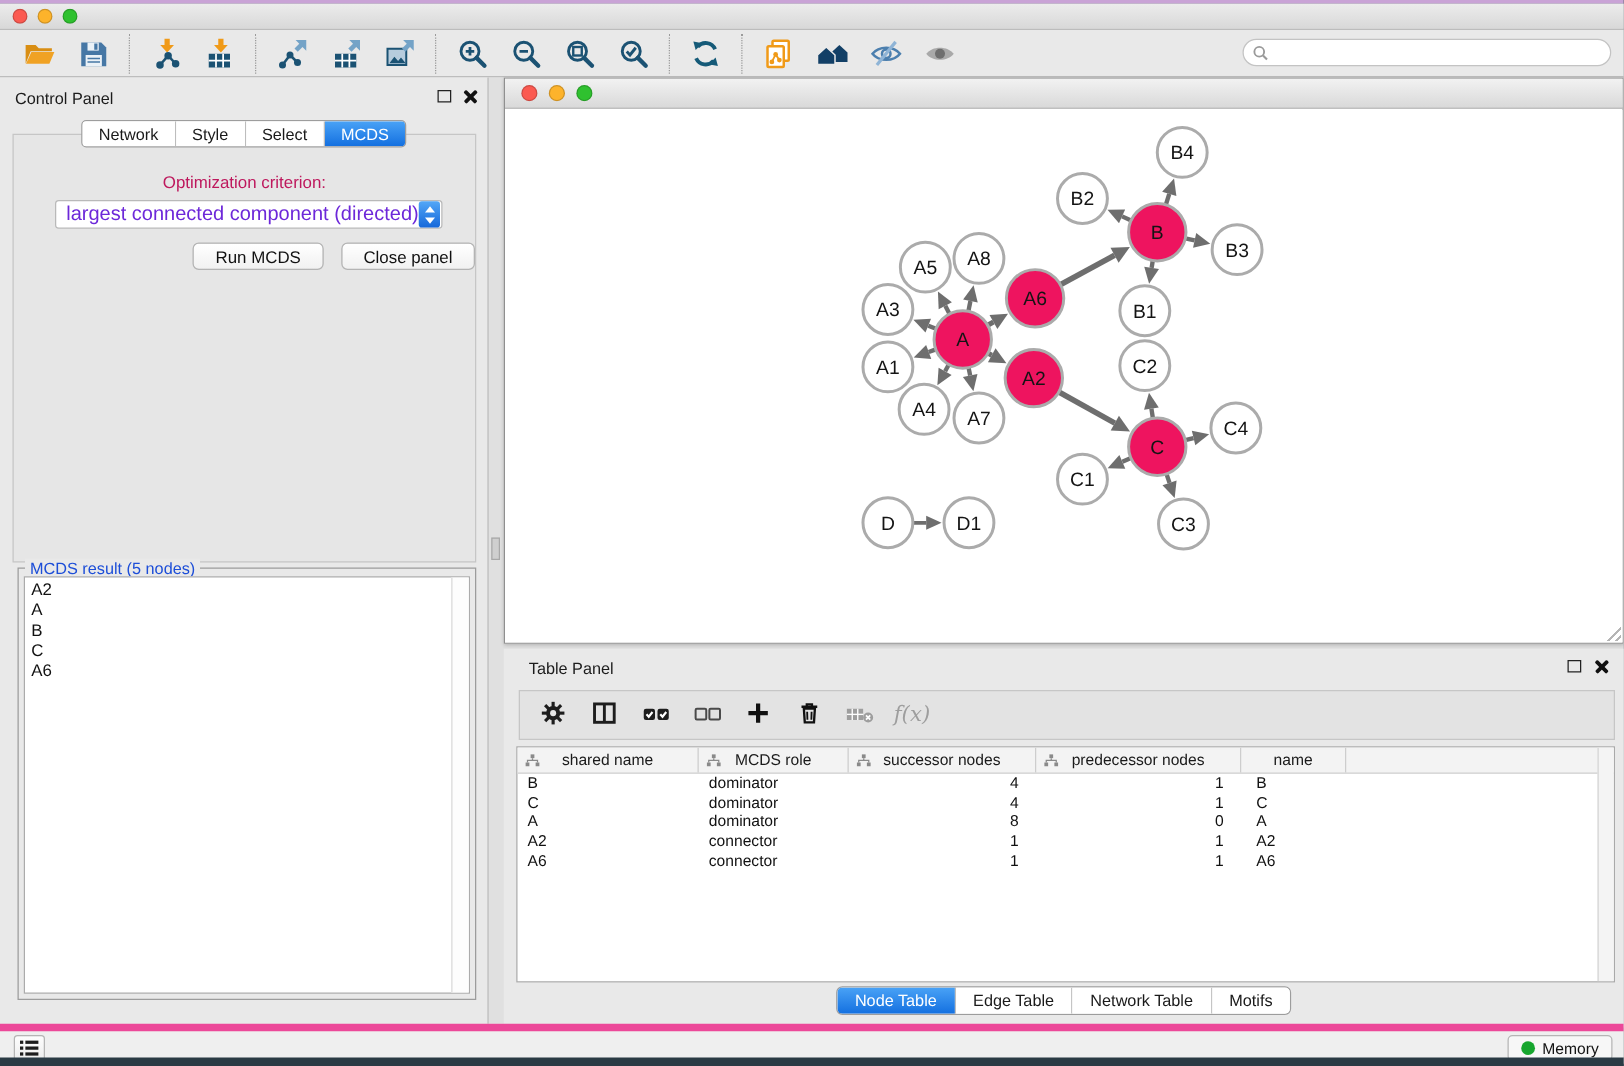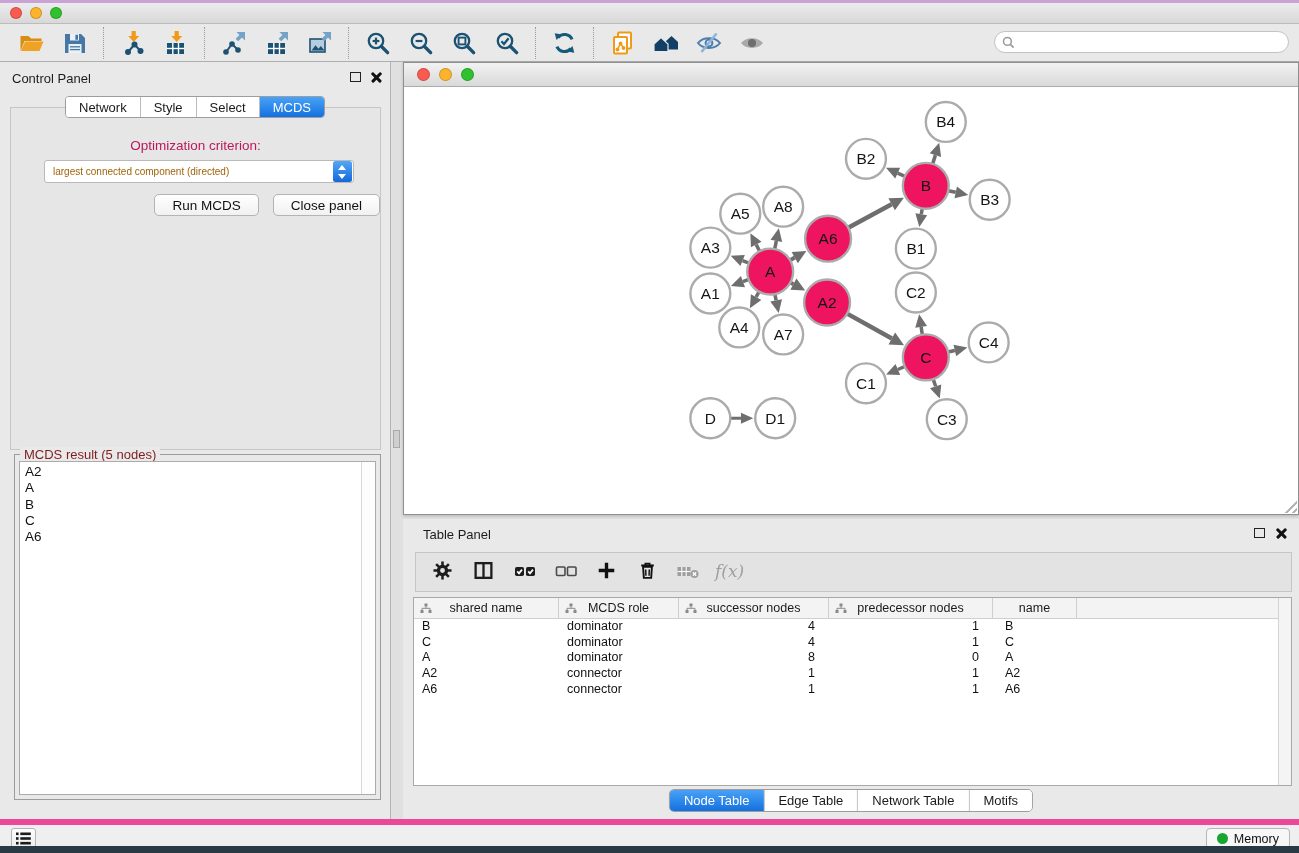--- a/index.html
+++ b/index.html
@@ -52,35 +52,35 @@
   .seg { padding:0 13px; font-size:13px; color:#1a1a1a; display:flex; align-items:center;
     border-right:1px solid #bdbdbd; background:#fff; }
   .seg:last-child { border-right:none; }
   .seg.active { background:linear-gradient(#49a2f6,#1470e0); color:#fff; }
 
   .cp-content { position:absolute; left:10px; right:9px; top:45px; height:343px;
     border:1px solid #c6c6c6; background:#e6e6e6; }
   .opt-label { position:absolute; left:0; right:0; top:30px; text-align:center; font-size:13.5px; color:#be185d; }
   .dropdown { position:absolute; left:33px; right:26px; top:52px; height:23px; background:#fff;
     border:1px solid #b9b9b9; border-radius:3px; display:flex; align-items:center; }
-  .dropdown .dd-text { flex:1; font-size:10px; color:#a16207; padding-left:8px; white-space:nowrap; }
+  .dropdown .dd-text { flex:1; font-size:16px; color:#6d28d9; padding-left:8px; white-space:nowrap; }
   .dd-stepper { width:19px; height:21px; margin-right:1px; border-radius:2.5px;
     background:linear-gradient(#53a7f7,#1668da); position:relative; }
   .dd-stepper::before,.dd-stepper::after { content:""; position:absolute; left:5px; border-left:4.5px solid transparent;
     border-right:4.5px solid transparent; }
   .dd-stepper::before { top:3.5px; border-bottom:5.5px solid #fff; }
   .dd-stepper::after { bottom:3.5px; border-top:5.5px solid #fff; }
   .cp-buttons { position:absolute; left:0; right:0; top:86px; display:flex; justify-content:flex-end; gap:14px; }
   .mac-btn { height:22px; padding:0 17px; background:linear-gradient(#ffffff,#f1f1f1);
     border:1px solid #b4b4b4; border-radius:5px; font-size:13.5px; color:#111;
     font-family:"Liberation Sans","DejaVu Sans",sans-serif; }
 
   .fieldset { position:absolute; left:14px; right:9px; top:392px; height:346px; border:1px solid #9c9c9c; }
   .fieldset-legend { position:absolute; top:-8px; left:5px; background:#e9e9e9; padding:0 4px;
-    font-size:13px; color:#7f1d1d; }
+    font-size:13px; color:#1d4ed8; }
   .result-list { position:absolute; left:4px; right:4px; top:6px; bottom:4px; background:#fff;
     border:1px solid #ababab; }
   .result-items { position:absolute; left:0; top:2px; right:15px; bottom:0; }
   .result-item { font-size:13.5px; color:#111; padding:0 0 0 5px; line-height:16.3px; }
   .result-scroll { position:absolute; right:0; top:0; bottom:0; width:14px; background:#fdfdfd;
     border-left:1px solid #d9d9d9; }
 
   .v-divider { position:absolute; left:391px; top:0; width:12px; height:100%; background:#e0e0e0; }
   .split-handle { position:absolute; left:2px; top:368px; width:7px; height:18px; background:#cfcfcf;
     border:1px solid #a8a8a8; }

